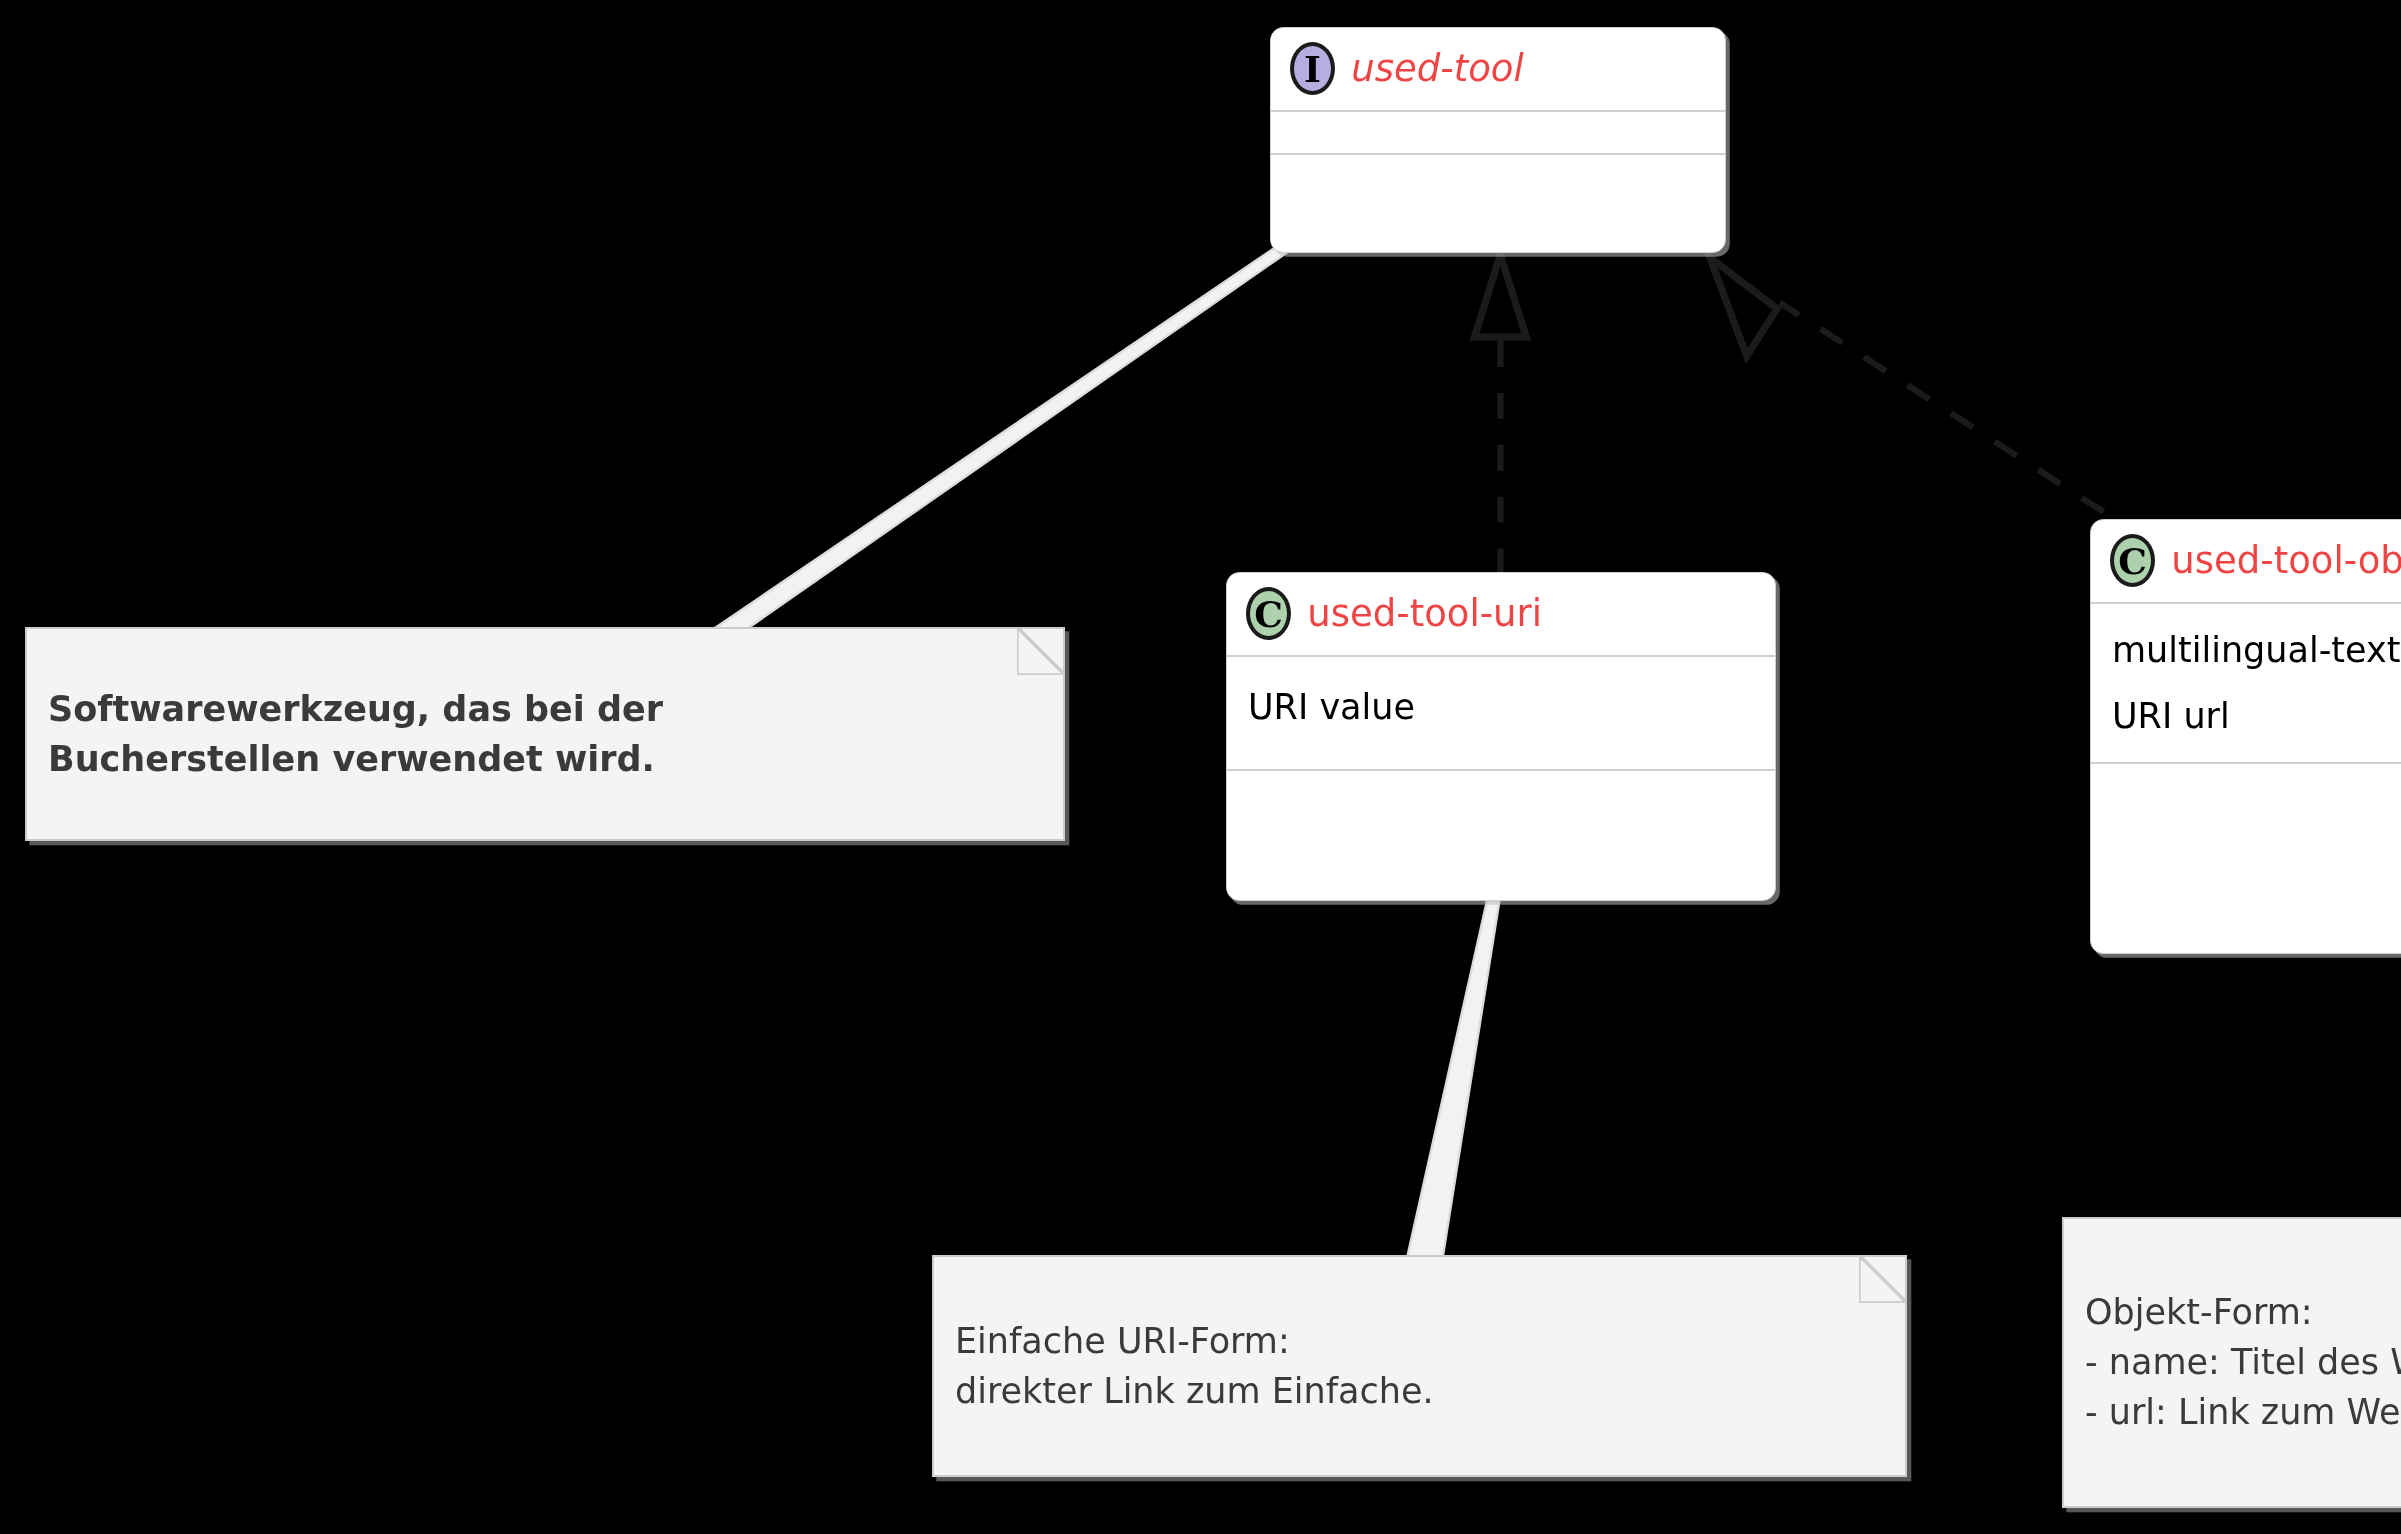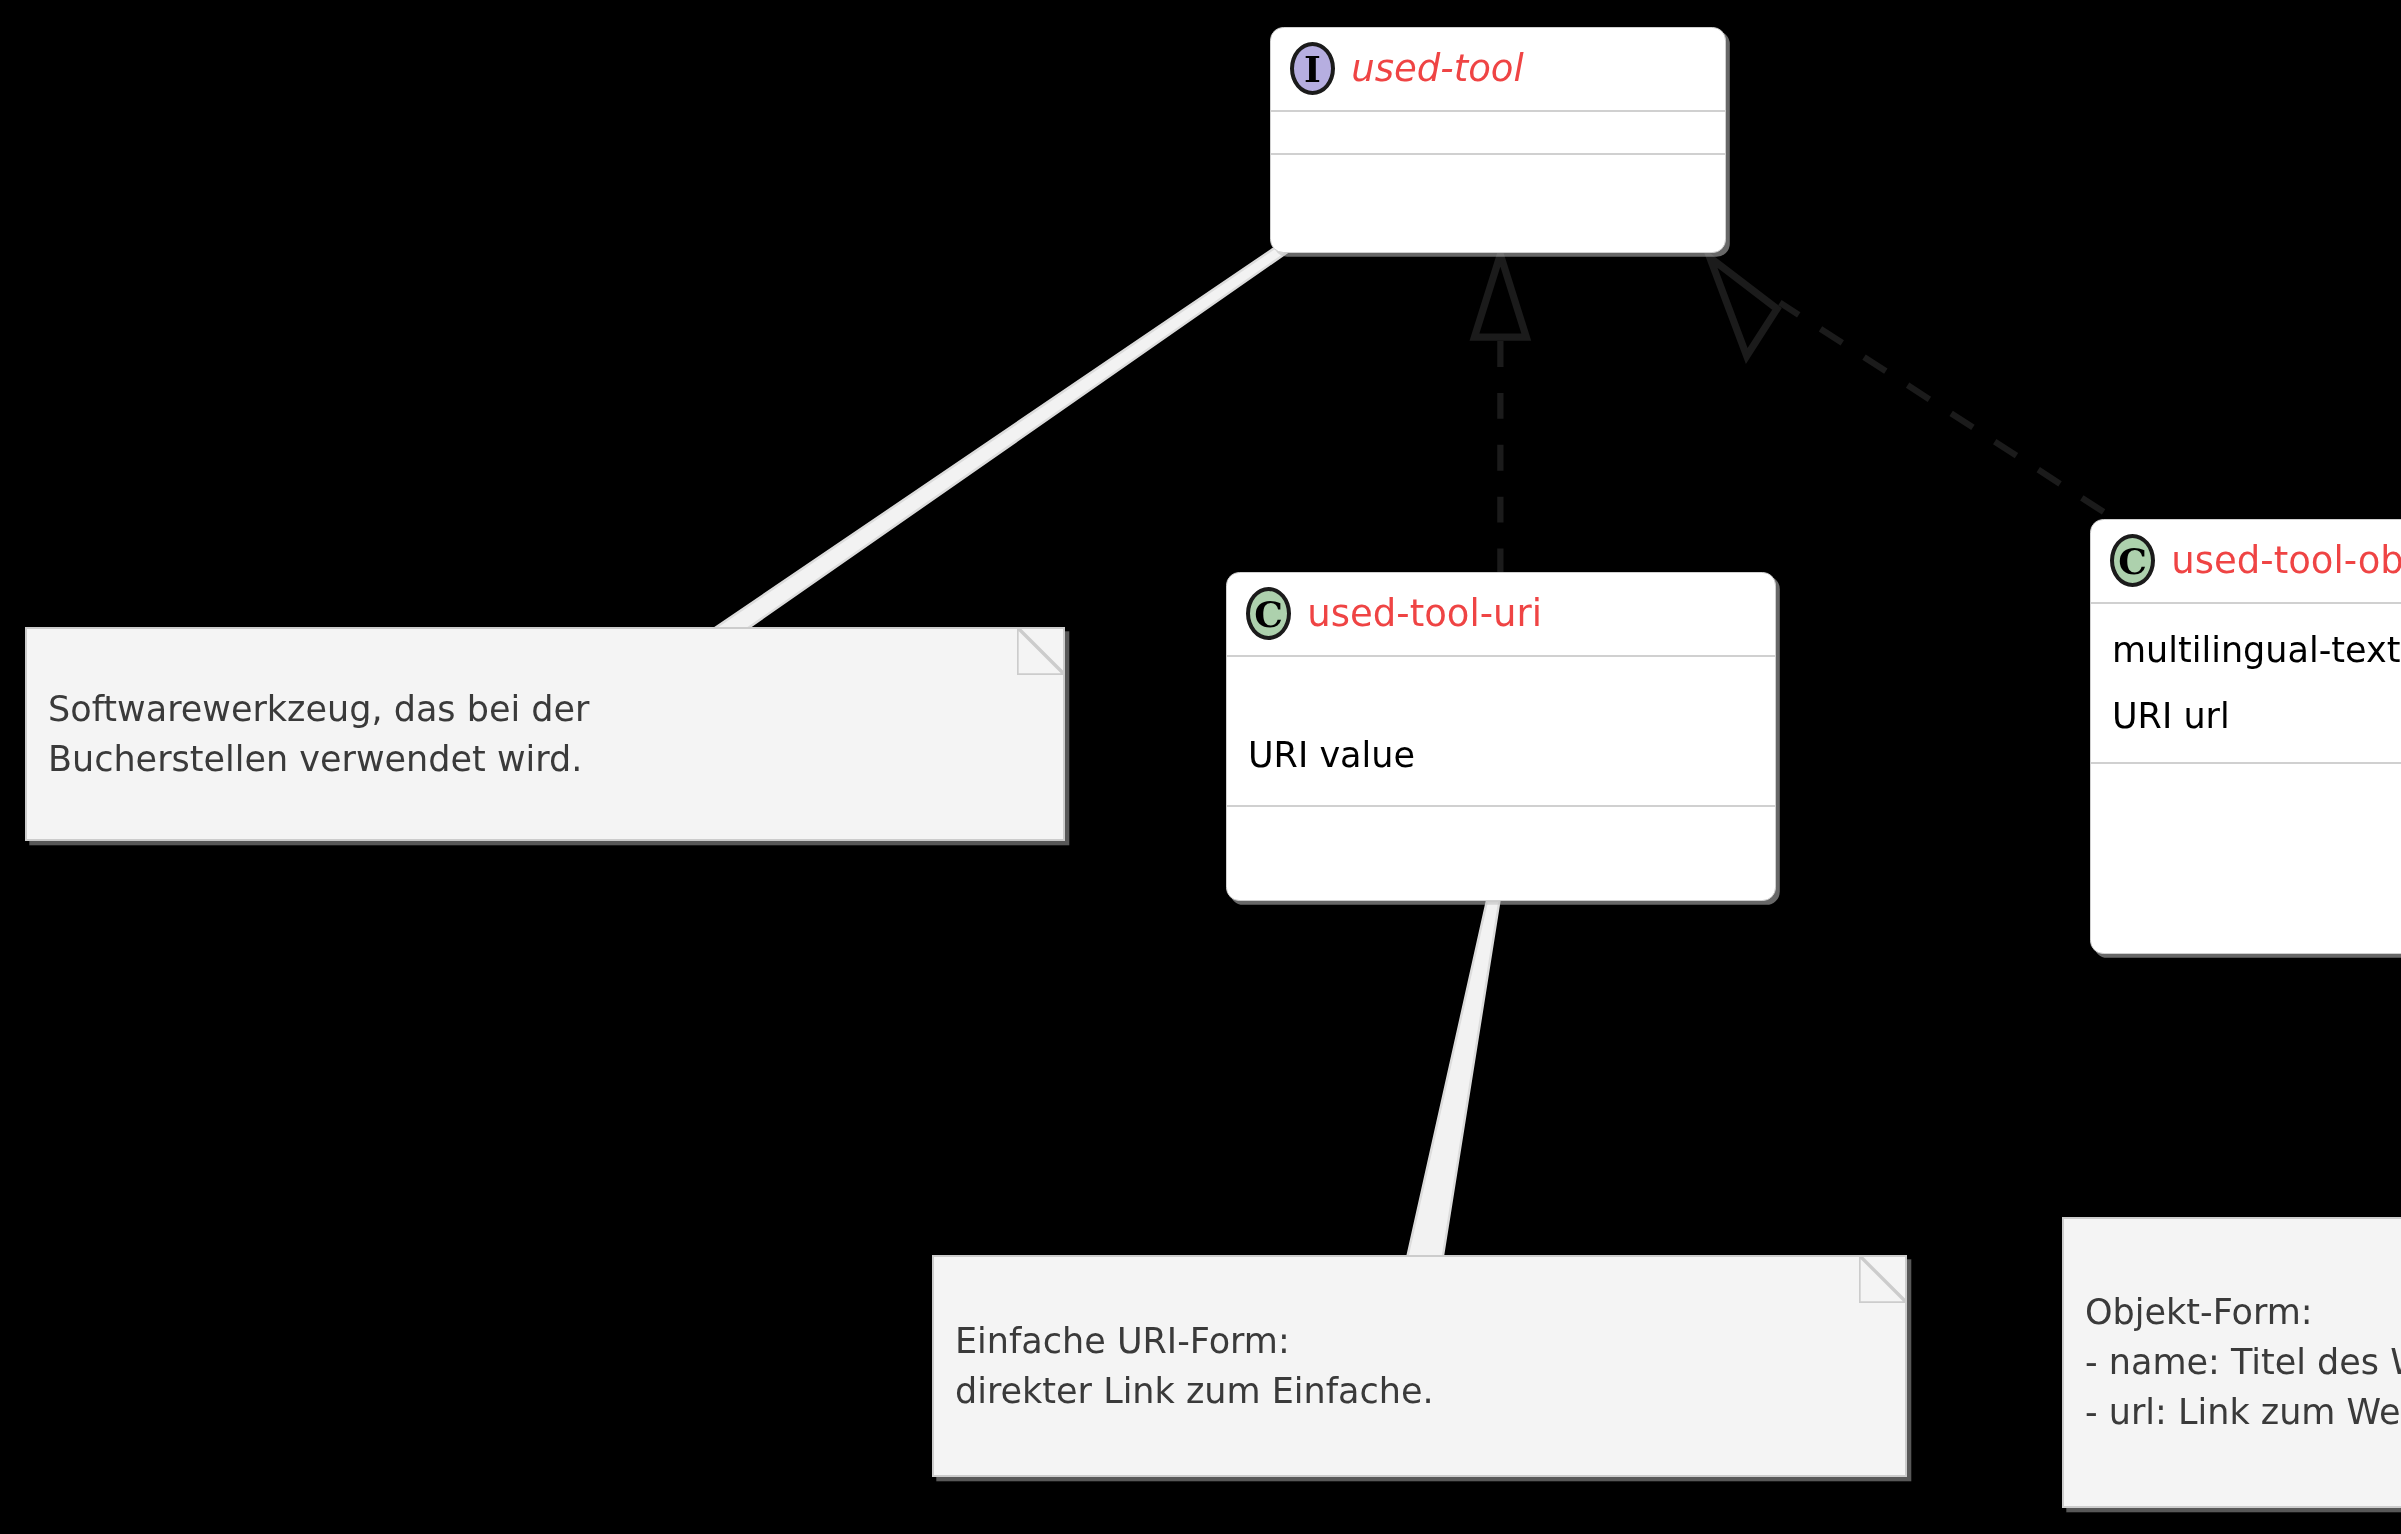--- a/index.html
+++ b/index.html
@@ -142,42 +142,42 @@
     <div class="uml-divider"></div>
     <div class="uml-compartment empty" style="height:38px;"></div>
   </div>
 
   <div class="uml-box" id="node-used-tool-uri" style="left:1226px; top:572px; width:550px; height:329px;">
     <div class="uml-header">
       <div class="stereo-circle cls">C</div>
       <div class="uml-title">used-tool-uri</div>
     </div>
     <div class="uml-divider"></div>
-    <div class="uml-compartment" style="padding-top:26px; padding-bottom:26px;margin-top:48px;">
+    <div class="uml-compartment" style="padding-top:26px; padding-bottom:38px;">
       <div class="uml-attr">URI value</div>
     </div>
     <div class="uml-divider"></div>
     <div class="uml-compartment empty" style="height:22px;"></div>
   </div>
 
   <div class="uml-box" id="node-used-tool-object" style="left:2090px; top:519px; width:757px; height:435px;">
     <div class="uml-header">
       <div class="stereo-circle cls">C</div>
       <div class="uml-title">used-tool-object</div>
     </div>
     <div class="uml-divider"></div>
     <div class="uml-compartment" style="padding-top:22px; padding-bottom:22px;">
       <div class="uml-attr" style="margin-bottom:18px;">multilingual-text name</div>
       <div class="uml-attr">URI url</div>
     </div>
     <div class="uml-divider"></div>
     <div class="uml-compartment empty" style="height:22px;"></div>
   </div>
 
-  <div class="note" id="note-used-tool" style="left:25px; top:627px; width:1040px; height:214px;">
+  <div class="note" id="note-used-tool" style="left:25px; top:627px; width:1040px; height:214px;font-weight:bold;">
     <svg class="note-fold" viewBox="0 0 100 100">
       <polygon points="0,0 100,100 0,100" fill="#F4F4F4" stroke="#CCCCCC" stroke-width="7"></polygon>
     </svg>
     <div class="note-text">Softwarewerkzeug, das bei der
 Bucherstellen verwendet wird.</div>
   </div>
 
   <div class="note" id="note-used-tool-uri" style="left:932px; top:1255px; width:975px; height:222px;">
     <svg class="note-fold" viewBox="0 0 100 100">
       <polygon points="0,0 100,100 0,100" fill="#F4F4F4" stroke="#CCCCCC" stroke-width="7"></polygon>

